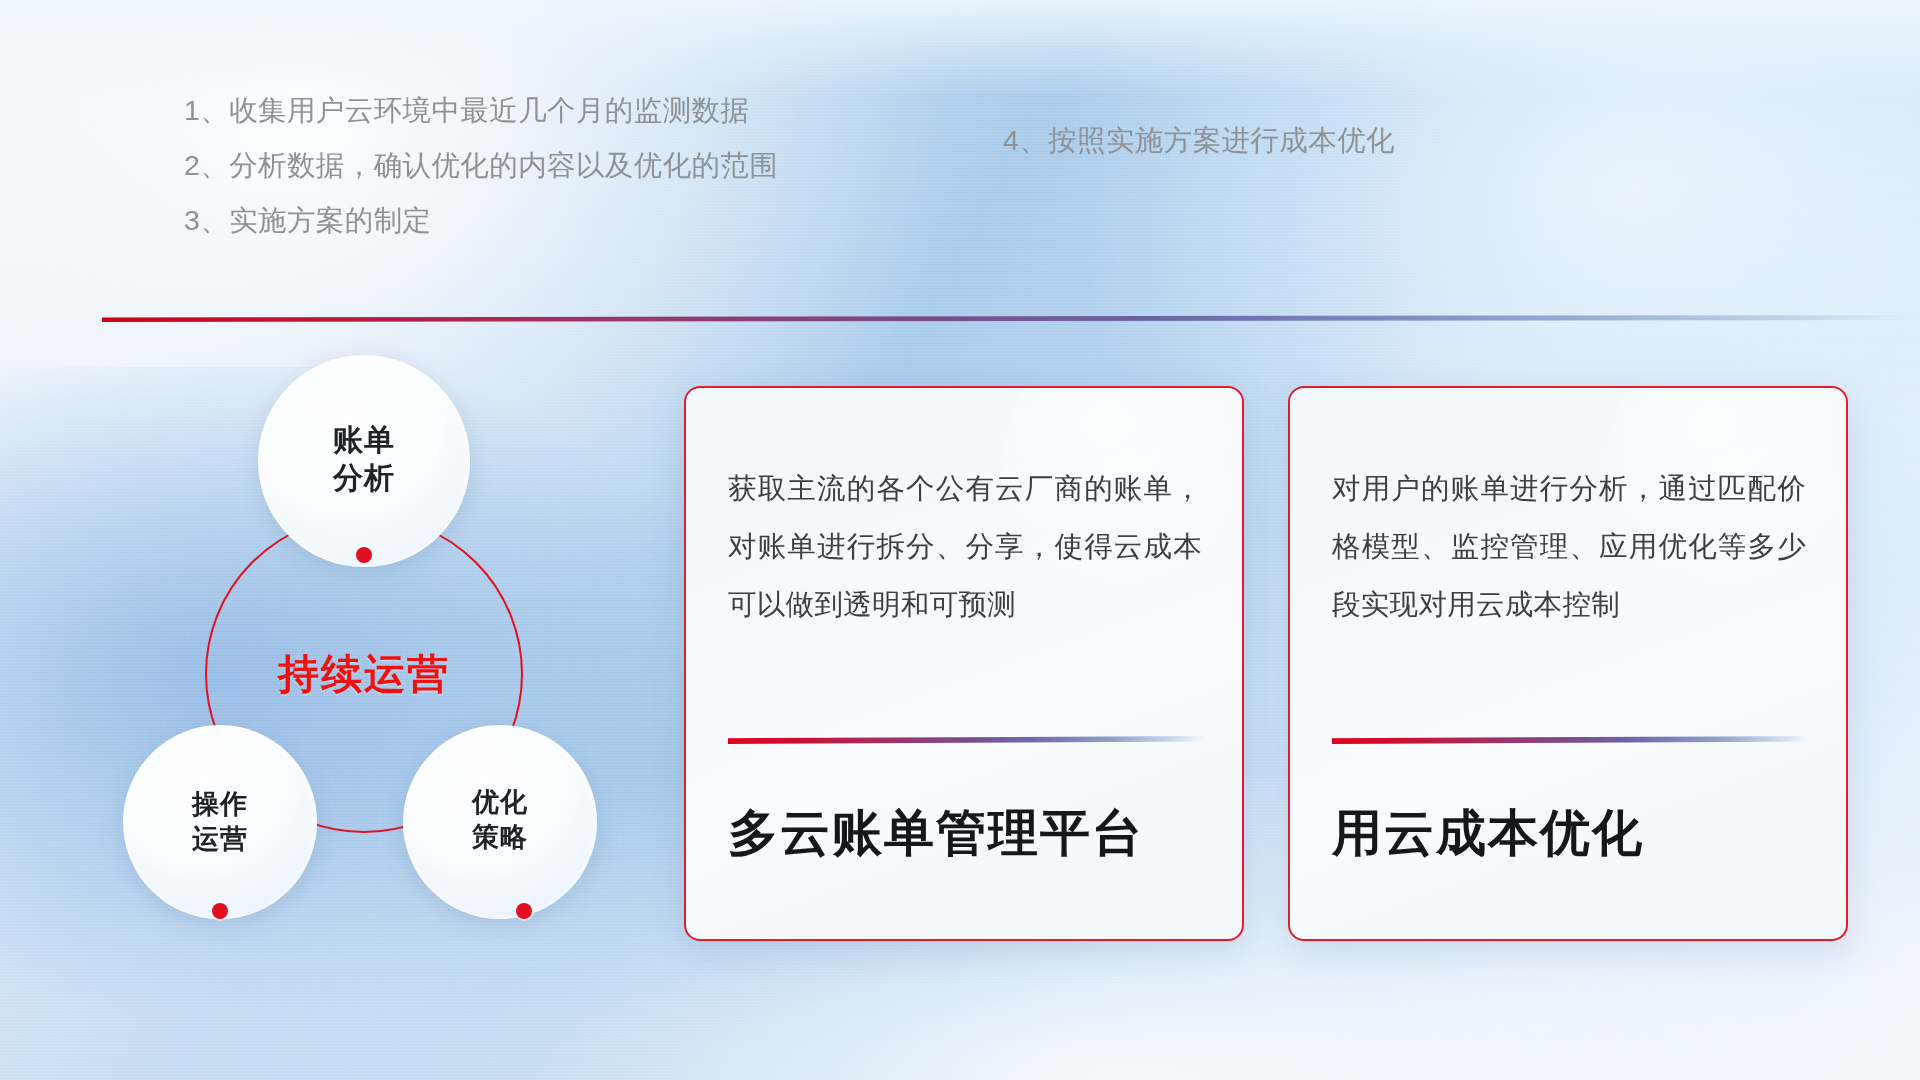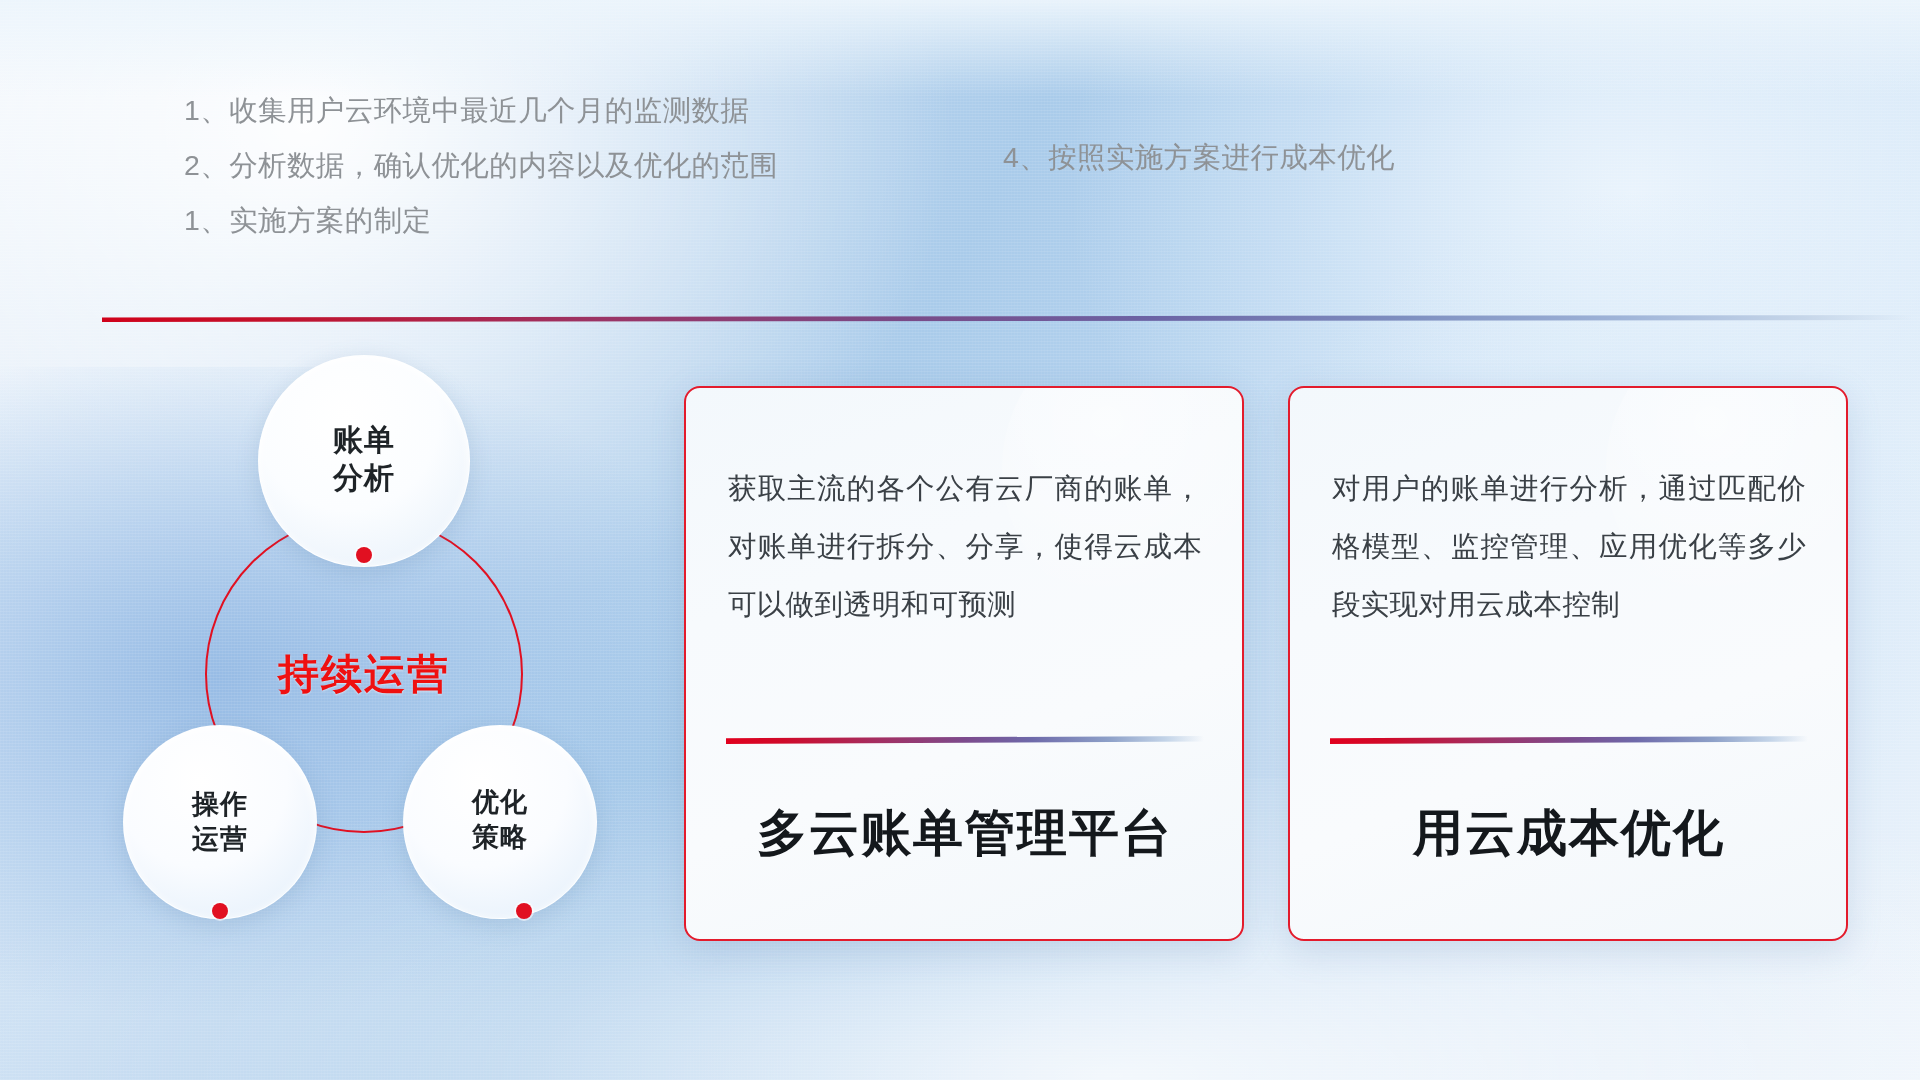--- a/index.html
+++ b/index.html
@@ -59,21 +59,21 @@
       repeating-linear-gradient(0deg, rgba(255,255,255,.30) 0 1px, rgba(0,0,0,0) 1px 3px),
       repeating-linear-gradient(90deg, rgba(255,255,255,.18) 0 1px, rgba(0,0,0,0) 1px 3px);
   }
 
   
   #top-list{
     position:absolute; left:148px; top:96px; width:1640px; height:150px;
   }
   .list-col{ position:absolute; top:0; }
   .list-col.left{ left:0;margin-left:36px; }
-  .list-col.right{ left:855px; top:30px;margin-top:17px; }
+  .list-col.right{ left:855px; top:30px; }
   .list-line{
     color:#8e9296;
     font-size:28.5px;
     letter-spacing:.4px;
     line-height:1.0;
     margin-bottom:26.5px;
     white-space:nowrap;
     font-weight:400;
   }
 
@@ -165,21 +165,21 @@
     border-radius:16px;
     background:linear-gradient(160deg, #f3f8fc 0%, #f7fafd 32%, #f9fbfd 62%, #f2f7fb 100%);
     box-shadow:0 10px 34px rgba(96,132,176,.20);
     overflow:hidden;
   }
   #card-1{ left:684px; width:560px; }
   #card-2{ left:1288px; width:560px; }
   .card-inner{
     position:absolute; inset:0;
     padding:72px 40px 12px 42px;
-    display:flex; flex-direction:column;align-items:center;
+    display:flex; flex-direction:column;
   }
   .card-body{
     color:#3a4046;
     font-size:28.5px;
     line-height:2.03;
     letter-spacing:.3px;
     text-align:justify;
     text-justify:inter-character;
     font-weight:400;
     min-height:258px;
@@ -229,21 +229,21 @@
   <div class="bg-bottom-light"></div>
   <div class="bg-top-strip"></div>
   <div class="bg-noise"></div>
 </div>
 
 <div id="top-list">
 
   <div class="list-col left">
     <div class="list-line">1、收集用户云环境中最近几个月的监测数据</div>
     <div class="list-line">2、分析数据，确认优化的内容以及优化的范围</div>
-    <div class="list-line">1、实施方案的制定</div>
+    <div class="list-line">3、实施方案的制定</div>
   </div>
 
   <div class="list-col right">
     <div class="list-line">4、按照实施方案进行成本优化</div>
   </div>
 
 </div>
 
 <div id="main-divider">
   <div class="bar"></div>

